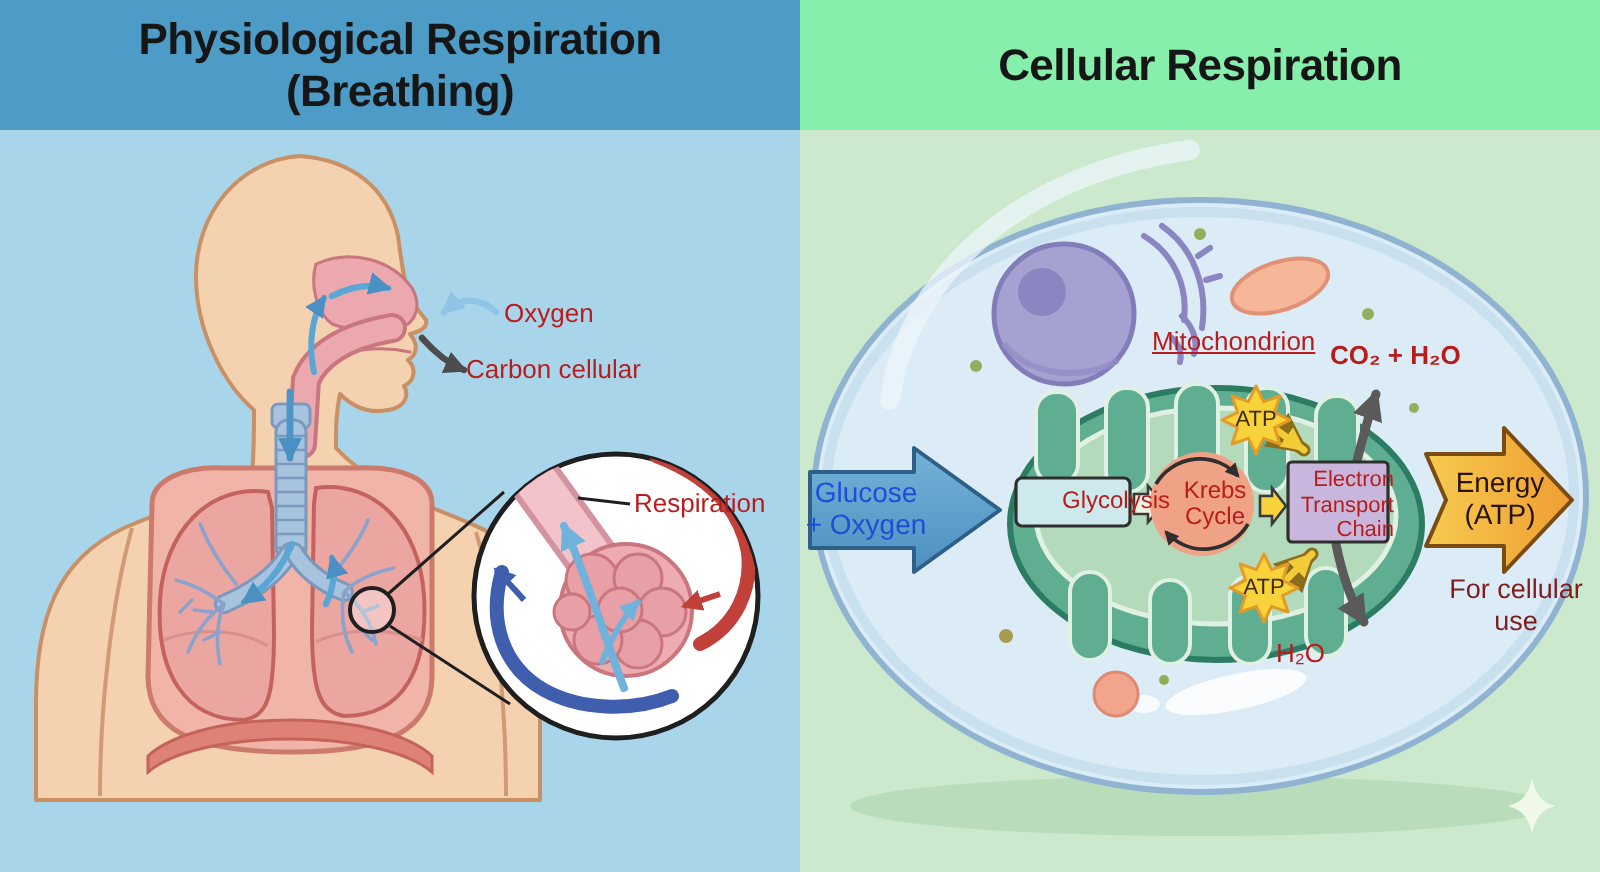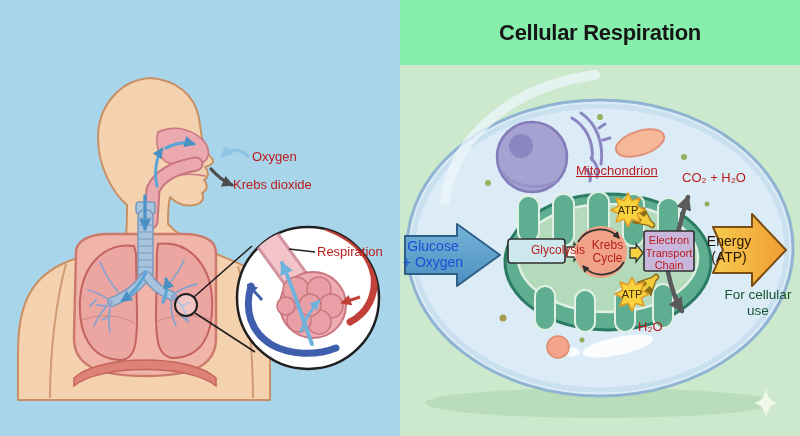--- a/index.html
+++ b/index.html
@@ -17,30 +17,30 @@
   svg.illus{position:absolute;left:0;top:0;width:400px;height:436px;}
   .lbl{position:absolute;color:#b91c1c;font-size:13px;white-space:pre-line;}
   .lbl.center{text-align:center;}
   .lbl.bold{font-weight:400;}
   
   #lbl-oxygen{left:252px;top:149px;}
   #lbl-co2-breath{left:233px;top:177px;}
   #lbl-capillary{left:317px;top:244px;}
   
   #lbl-mito{left:576px;top:163px;text-decoration:underline;}
-  #lbl-co2h2o{left:682px;top:170px;}
+  #lbl-co2h2o{left:665px;top:170px;font-weight:bold;}
   #lbl-h2o{left:638px;top:319px;}
   #lbl-glucose{left:402px;top:238px;width:62px;font-size:14px;line-height:16px;color:#1d4ed8;}
   #lbl-glycolysis{left:504px;top:243px;width:64px;font-size:12px;margin-left:22px;}
   #lbl-krebs{left:575px;top:239px;width:65px;font-size:12px;line-height:13px;}
-  #lbl-etc{left:641px;top:234px;width:56px;font-size:11px;line-height:12.5px;}
+  #lbl-etc{left:641px;top:234px;width:56px;font-size:11px;line-height:12.5px;text-align:right;}
   #lbl-atp-top{left:608px;top:204px;width:40px;font-size:11px;color:#3c2a05;}
   #lbl-atp-bottom{left:612px;top:288px;width:40px;font-size:11px;color:#3c2a05;}
-  #lbl-energy{left:698px;top:233px;width:62px;font-size:14px;line-height:16px;color:#271503;}
-  #lbl-cellular{left:721px;top:287px;width:74px;font-size:13.5px;line-height:16px;color:#14532d;}
+  #lbl-energy{left:719px;top:233px;width:62px;font-size:14px;line-height:16px;color:#271503;}
+  #lbl-cellular{left:721px;top:287px;width:74px;font-size:13.5px;line-height:16px;color:#7f1d1d;}
 </style>
 </head>
 <body>
 
 <div class="panel" id="panel-left">
   <svg class="illus" viewBox="0 0 400 436">
     <defs>
       <marker id="m-blue" viewBox="0 0 6 6" refX="5" refY="3" markerWidth="3.6" markerHeight="3.6" orient="auto">
           <path d="M0,0 L6,3 L0,6 Z" fill="#4a90c2"></path>
         </marker>
@@ -140,20 +140,24 @@
         <path d="M 251,286 C 244,310 251,333 272,345 C 290,355 316,356 336,348" fill="none" stroke="#3f5fae" stroke-width="7" stroke-linecap="round"></path>
         <path d="M 262,300 C 256,293 252,289 248,285" fill="none" stroke="#3f5fae" stroke-width="3" marker-end="url(#m-navy)"></path>
         <path d="M 360,297 L 342,303" fill="none" stroke="#c2403a" stroke-width="3" marker-end="url(#m-red)"></path>
         <path d="M 312,344 C 302,318 294,290 282,263" fill="none" stroke="#6fb3dc" stroke-width="4" stroke-linecap="round" marker-end="url(#m-skyfill)"></path>
         <path d="M 301,331 C 306,318 312,308 319,301" fill="none" stroke="#6fb3dc" stroke-width="3" stroke-linecap="round" marker-end="url(#m-skyfill)"></path>
       </g>
       <path d="M 315,252 L 289,249" stroke="#1f1f1f" stroke-width="1.5"></path>
     </g>
   </svg>
 
+  <div class="header">
+    <div class="title">Physiological Respiration
+(Breathing)</div>
+  </div>
 </div>
 
 <div class="panel" id="panel-right">
   <svg class="illus" viewBox="0 0 400 436">
     <defs>
       <marker id="m-gray" viewBox="0 0 6 6" refX="5" refY="3" markerWidth="3.4" markerHeight="3.4" orient="auto">
           <path d="M0,0 L6,3 L0,6 Z" fill="#5a5a5a"></path>
         </marker>
       <marker id="m-ydark" viewBox="0 0 6 6" refX="5" refY="3" markerWidth="3.2" markerHeight="3.2" orient="auto">
           <path d="M0,0 L6,3 L0,6 Z" fill="#8a6d1a"></path>
@@ -257,21 +261,21 @@
 
     <path d="M 366,389 C 368,398 371,401 378,403 C 371,405 368,408 366,417 C 364,408 361,405 354,403 C 361,401 364,398 366,389 Z" fill="#f0f8ea"></path>
   </svg>
 
   <div class="header">
     <div class="title">Cellular Respiration</div>
   </div>
 </div>
 
 <div class="lbl" id="lbl-oxygen">Oxygen</div>
-<div class="lbl" id="lbl-co2-breath">Krebs dioxide</div>
+<div class="lbl" id="lbl-co2-breath">Carbon cellular</div>
 <div class="lbl" id="lbl-capillary">Respiration</div>
 
 <div class="lbl" id="lbl-mito">Mitochondrion</div>
 <div class="lbl" id="lbl-co2h2o">CO₂ + H₂O</div>
 <div class="lbl" id="lbl-h2o">H₂O</div>
 <div class="lbl center bold" id="lbl-glucose">Glucose
 + Oxygen</div>
 <div class="lbl center" id="lbl-glycolysis">Glycolysis</div>
 <div class="lbl center" id="lbl-krebs">Krebs
 Cycle</div>

